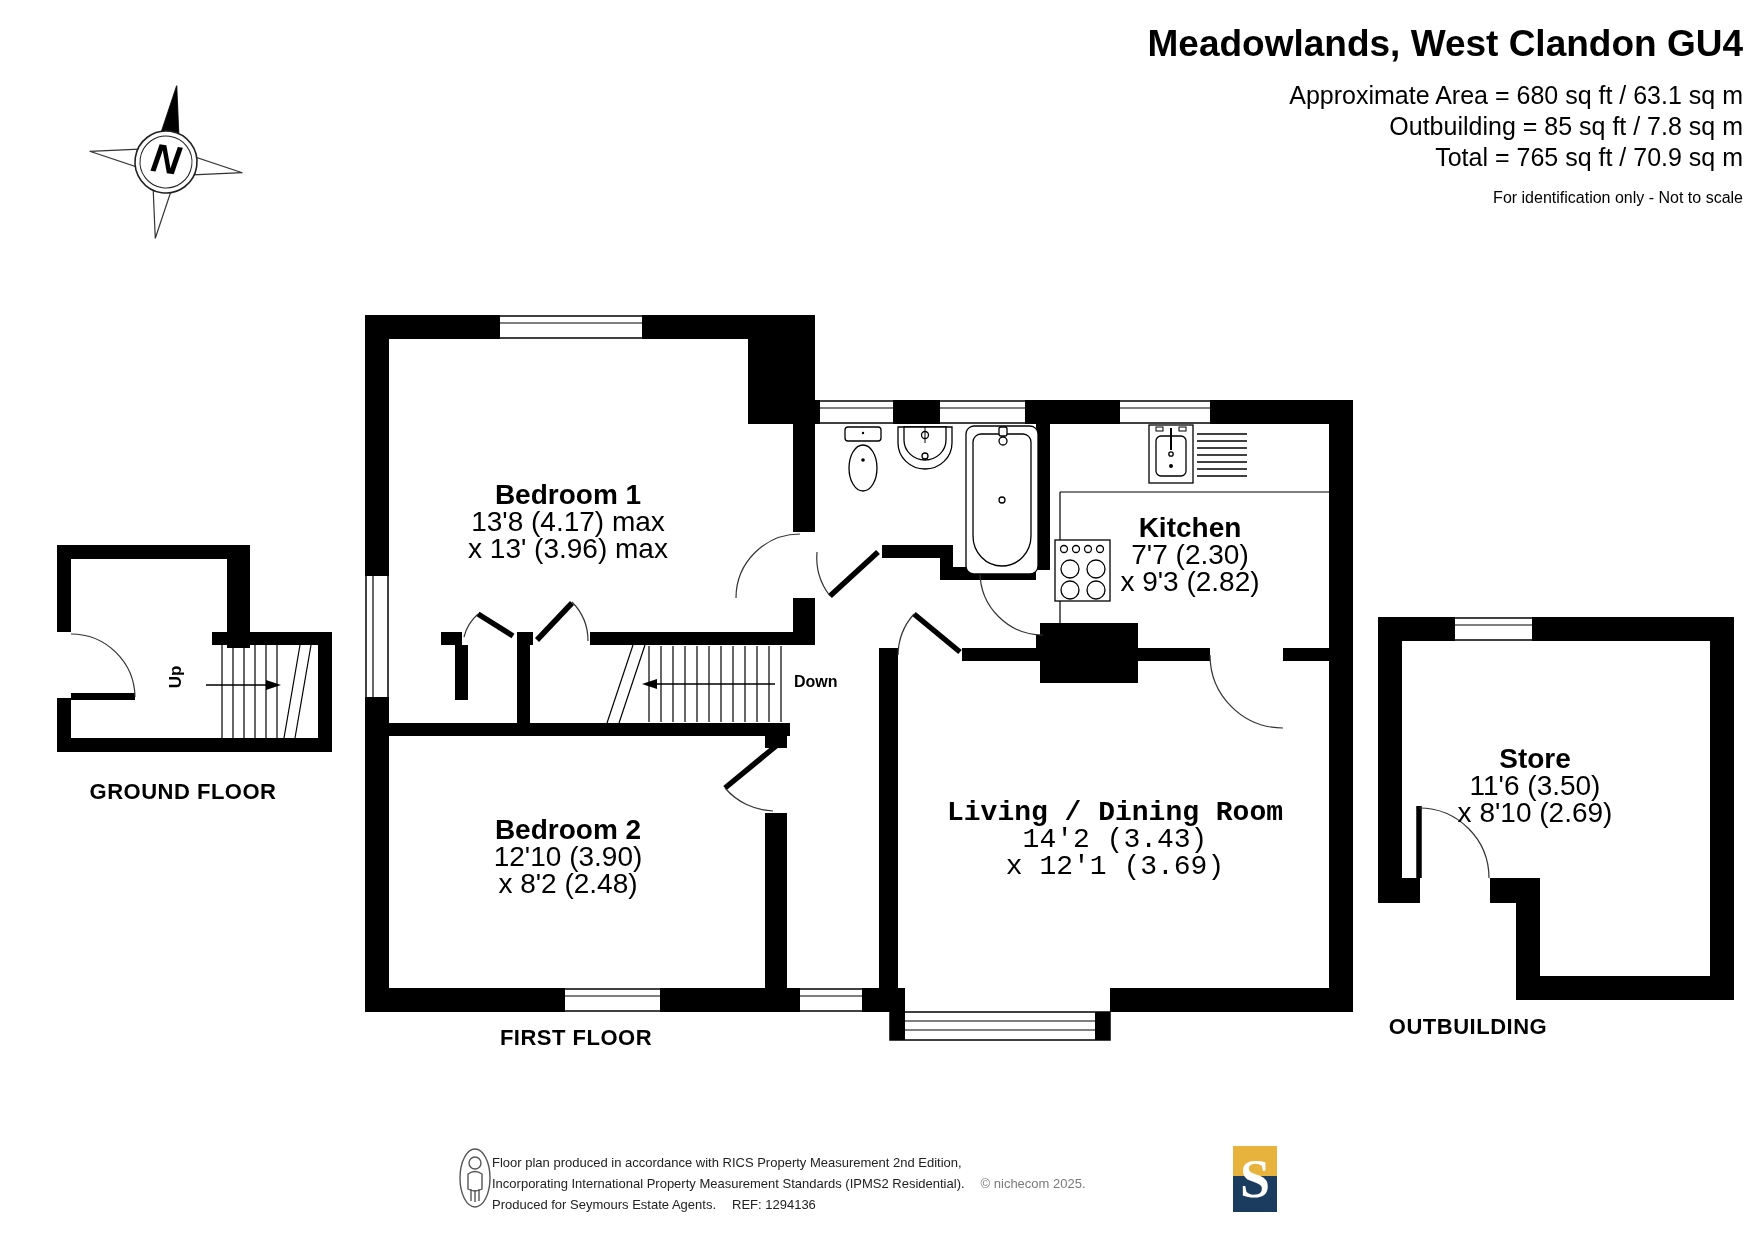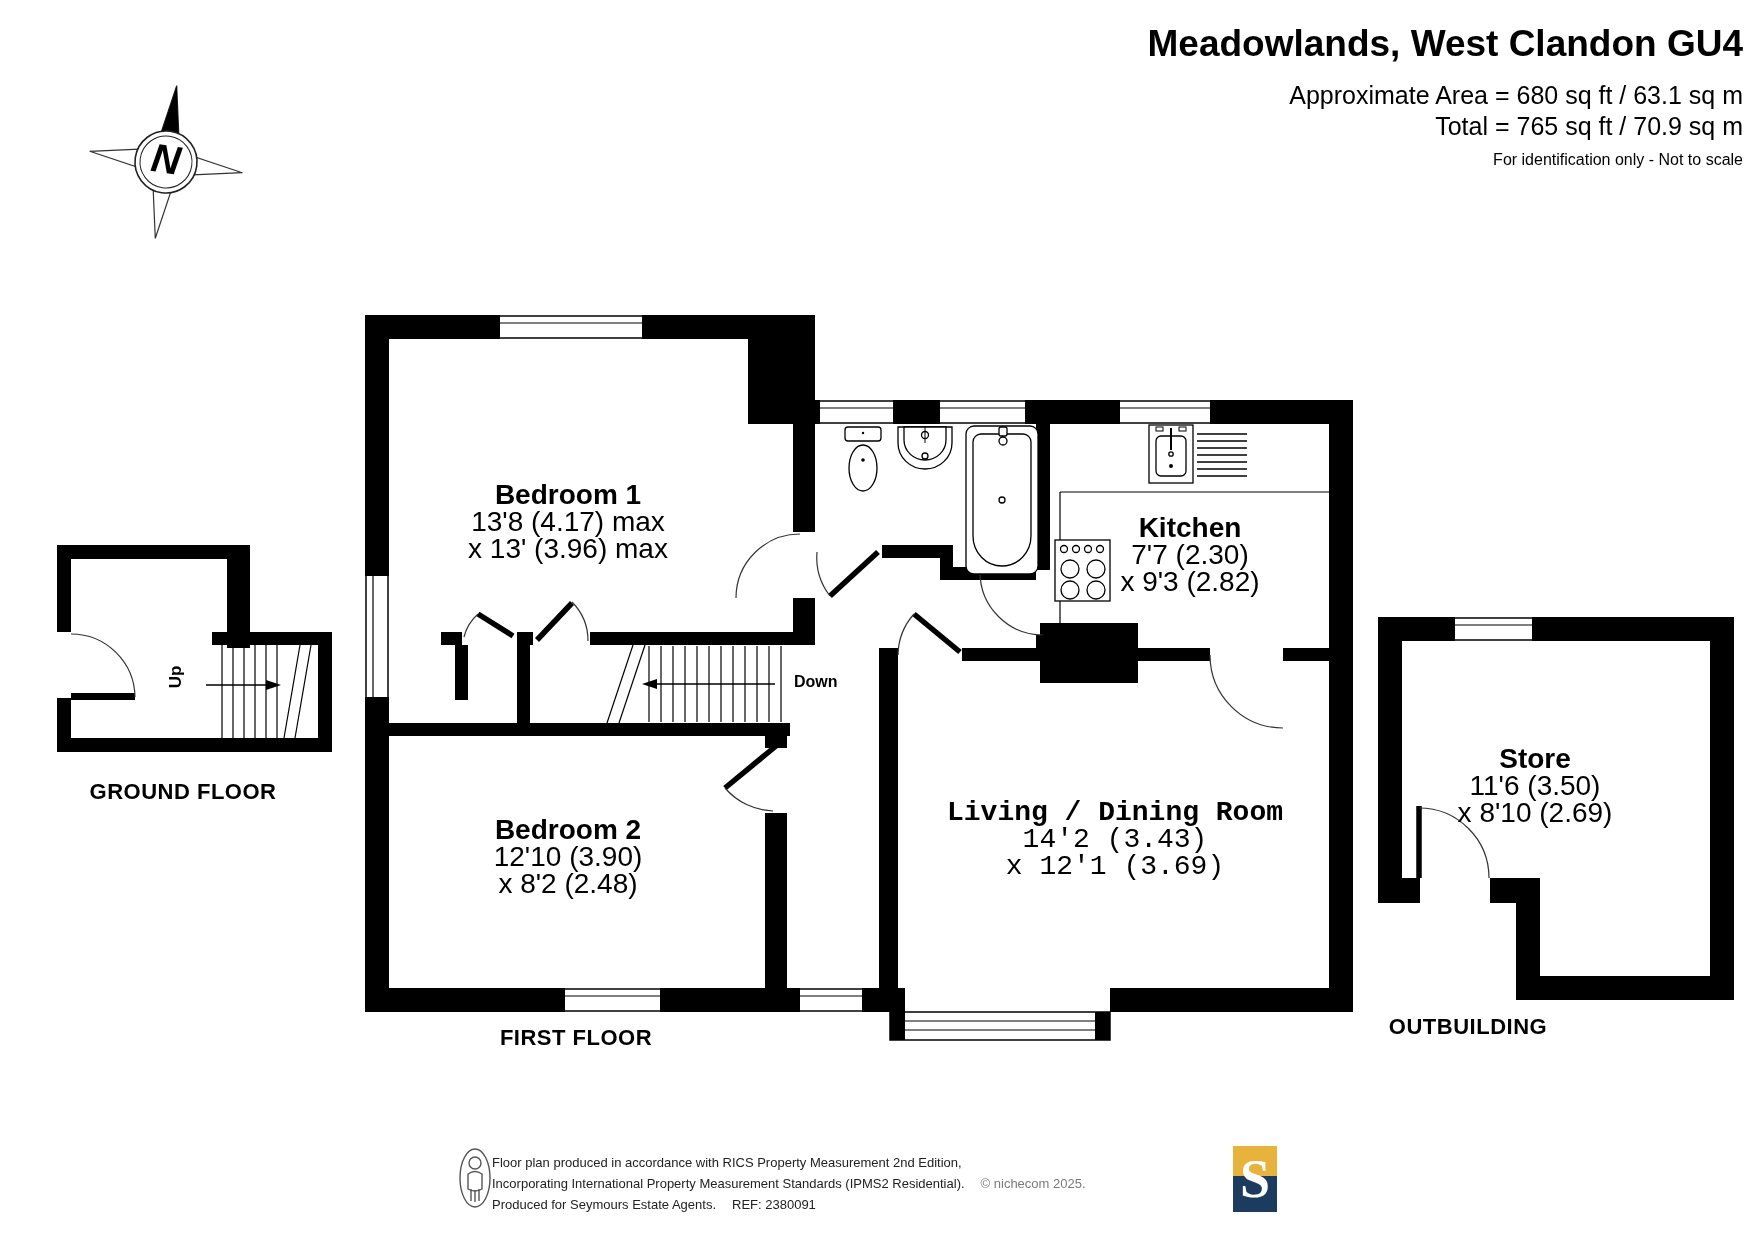--- a/index.html
+++ b/index.html
@@ -3,21 +3,21 @@
 <meta charset="utf-8">
 <style>
   html,body{margin:0;padding:0;background:#fff;}
   #canvas{position:relative;width:1755px;height:1241px;background:#fff;overflow:hidden;
           font-family:"Liberation Sans", sans-serif;color:#000;}
   #plan-svg{position:absolute;left:0;top:0;}
   
   #header{position:absolute;top:24px;right:12px;text-align:right;}
   #header .title{font-size:37px;font-weight:bold;letter-spacing:0;line-height:40px;margin-bottom:16px;}
   #header .area-line{font-size:25px;line-height:31px;}
-  #header .disclaimer{font-size:16px;margin-top:9px;}
+  #header .disclaimer{font-size:16px;margin-top:16px;}
   
   .room-label{position:absolute;transform:translateX(-50%);text-align:center;
               font-size:28px;line-height:27px;white-space:nowrap;}
   .room-label .rn{font-weight:bold;}
   .floor-label{position:absolute;transform:translateX(-50%);font-size:22px;font-weight:bold;
                white-space:nowrap;letter-spacing:.5px;}
   .stair-label{position:absolute;font-weight:bold;white-space:nowrap;}
   #up-label{left:176px;top:677px;transform:translate(-50%,-50%) rotate(-90deg);font-size:17px;}
   #down-label{left:794px;top:673px;font-size:16px;}
   #compass-n{position:absolute;left:166px;top:162px;transform:translate(-50%,-56%) rotate(8deg);
@@ -277,20 +277,21 @@
       <path d="M 468,1174 q7,-5 14,0 l0,15 q-7,4 -14,0 z"></path>
       <line x1="475" y1="1190" x2="475" y2="1202"></line>
       <line x1="471" y1="1189" x2="471" y2="1201"></line>
       <line x1="479" y1="1189" x2="479" y2="1201"></line>
     </g>
   </svg>
 
   <div id="header">
     <div class="title">Meadowlands, West Clandon GU4</div>
     <div class="area-line">Approximate Area = 680 sq ft / 63.1 sq m</div>
+    <div class="area-line">Outbuilding = 85 sq ft / 7.8 sq m</div>
     <div class="area-line">Total = 765 sq ft / 70.9 sq m</div>
     <div class="disclaimer">For identification only - Not to scale</div>
   </div>
 
   <div id="compass-n">N</div>
 
   <div class="room-label" style="left:568px;top:481px;">
     <div class="rn">Bedroom 1</div>
     <div>13'8 (4.17) max</div>
     <div>x 13' (3.96) max</div>
@@ -326,21 +327,21 @@
 
   <div id="up-label" class="stair-label">Up</div>
   <div id="down-label" class="stair-label">Down</div>
 
   <div id="footer-text">
     <div>Floor plan produced in accordance with RICS Property Measurement 2nd Edition,</div>
     <div>
       <span>Incorporating International Property Measurement Standards (IPMS2 Residential).</span><span class="muted">© nichecom 2025.</span>
     </div>
     <div>
-      <span>Produced for Seymours Estate Agents.</span><span class="ref">REF: 2380091</span>
+      <span>Produced for Seymours Estate Agents.</span><span class="ref">REF: 1294136</span>
     </div>
   </div>
 
   <div id="s-logo">
     <div class="gold"></div>
     <div class="navy"></div>
     <div class="letter">S</div>
   </div>
 
 </div>

